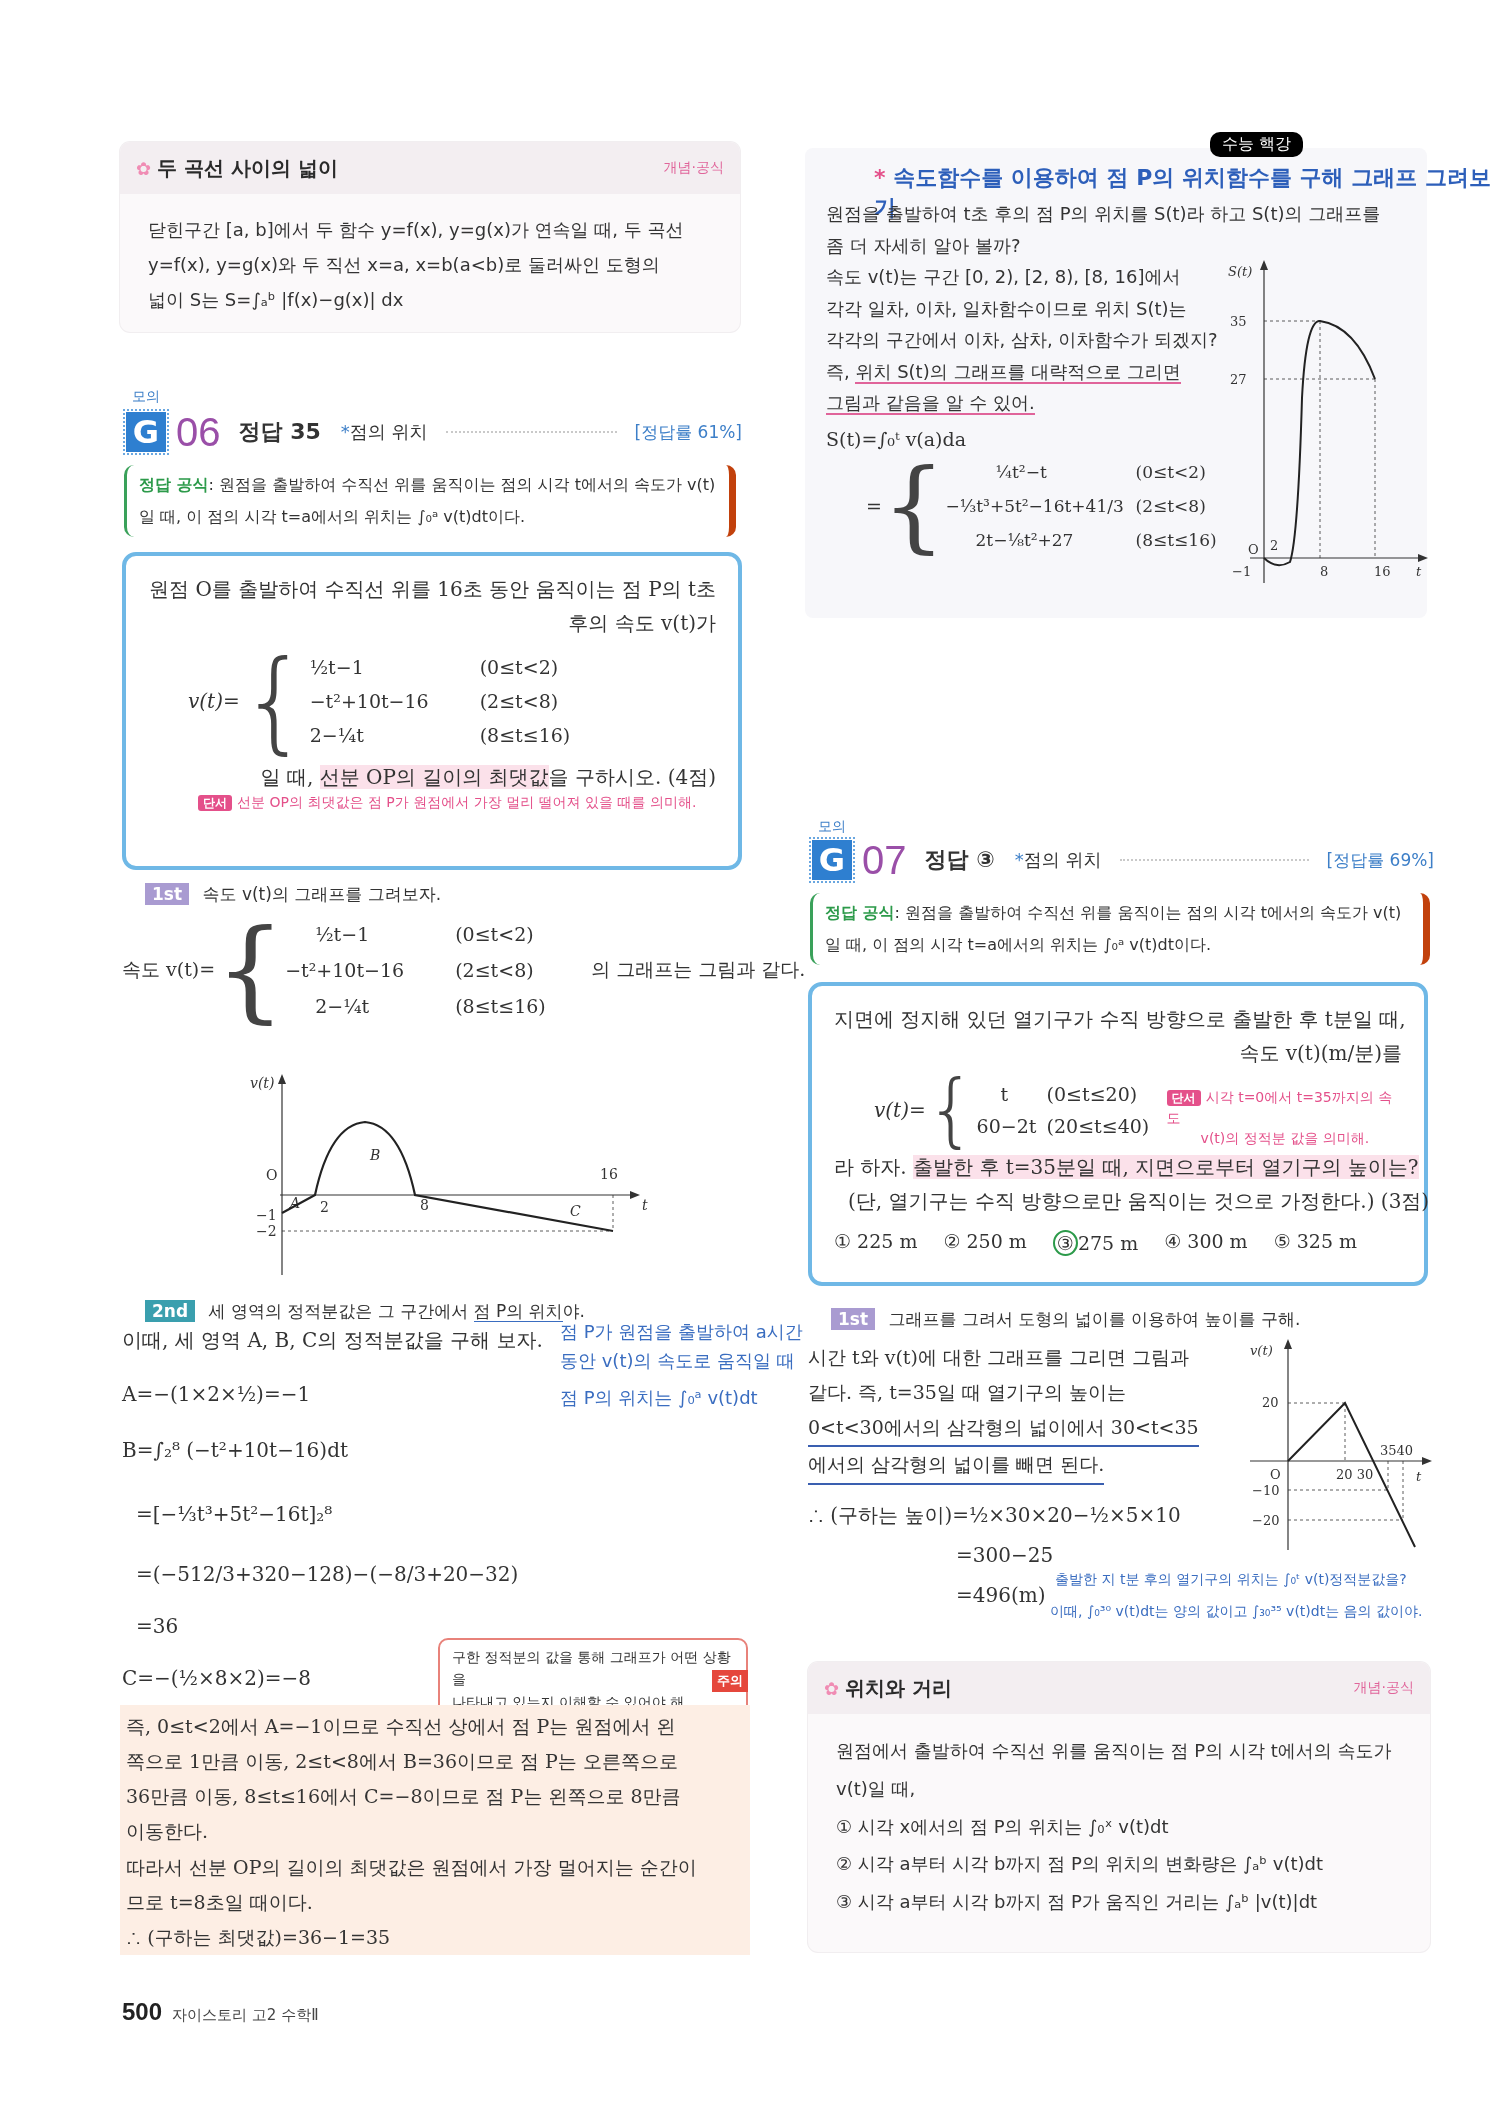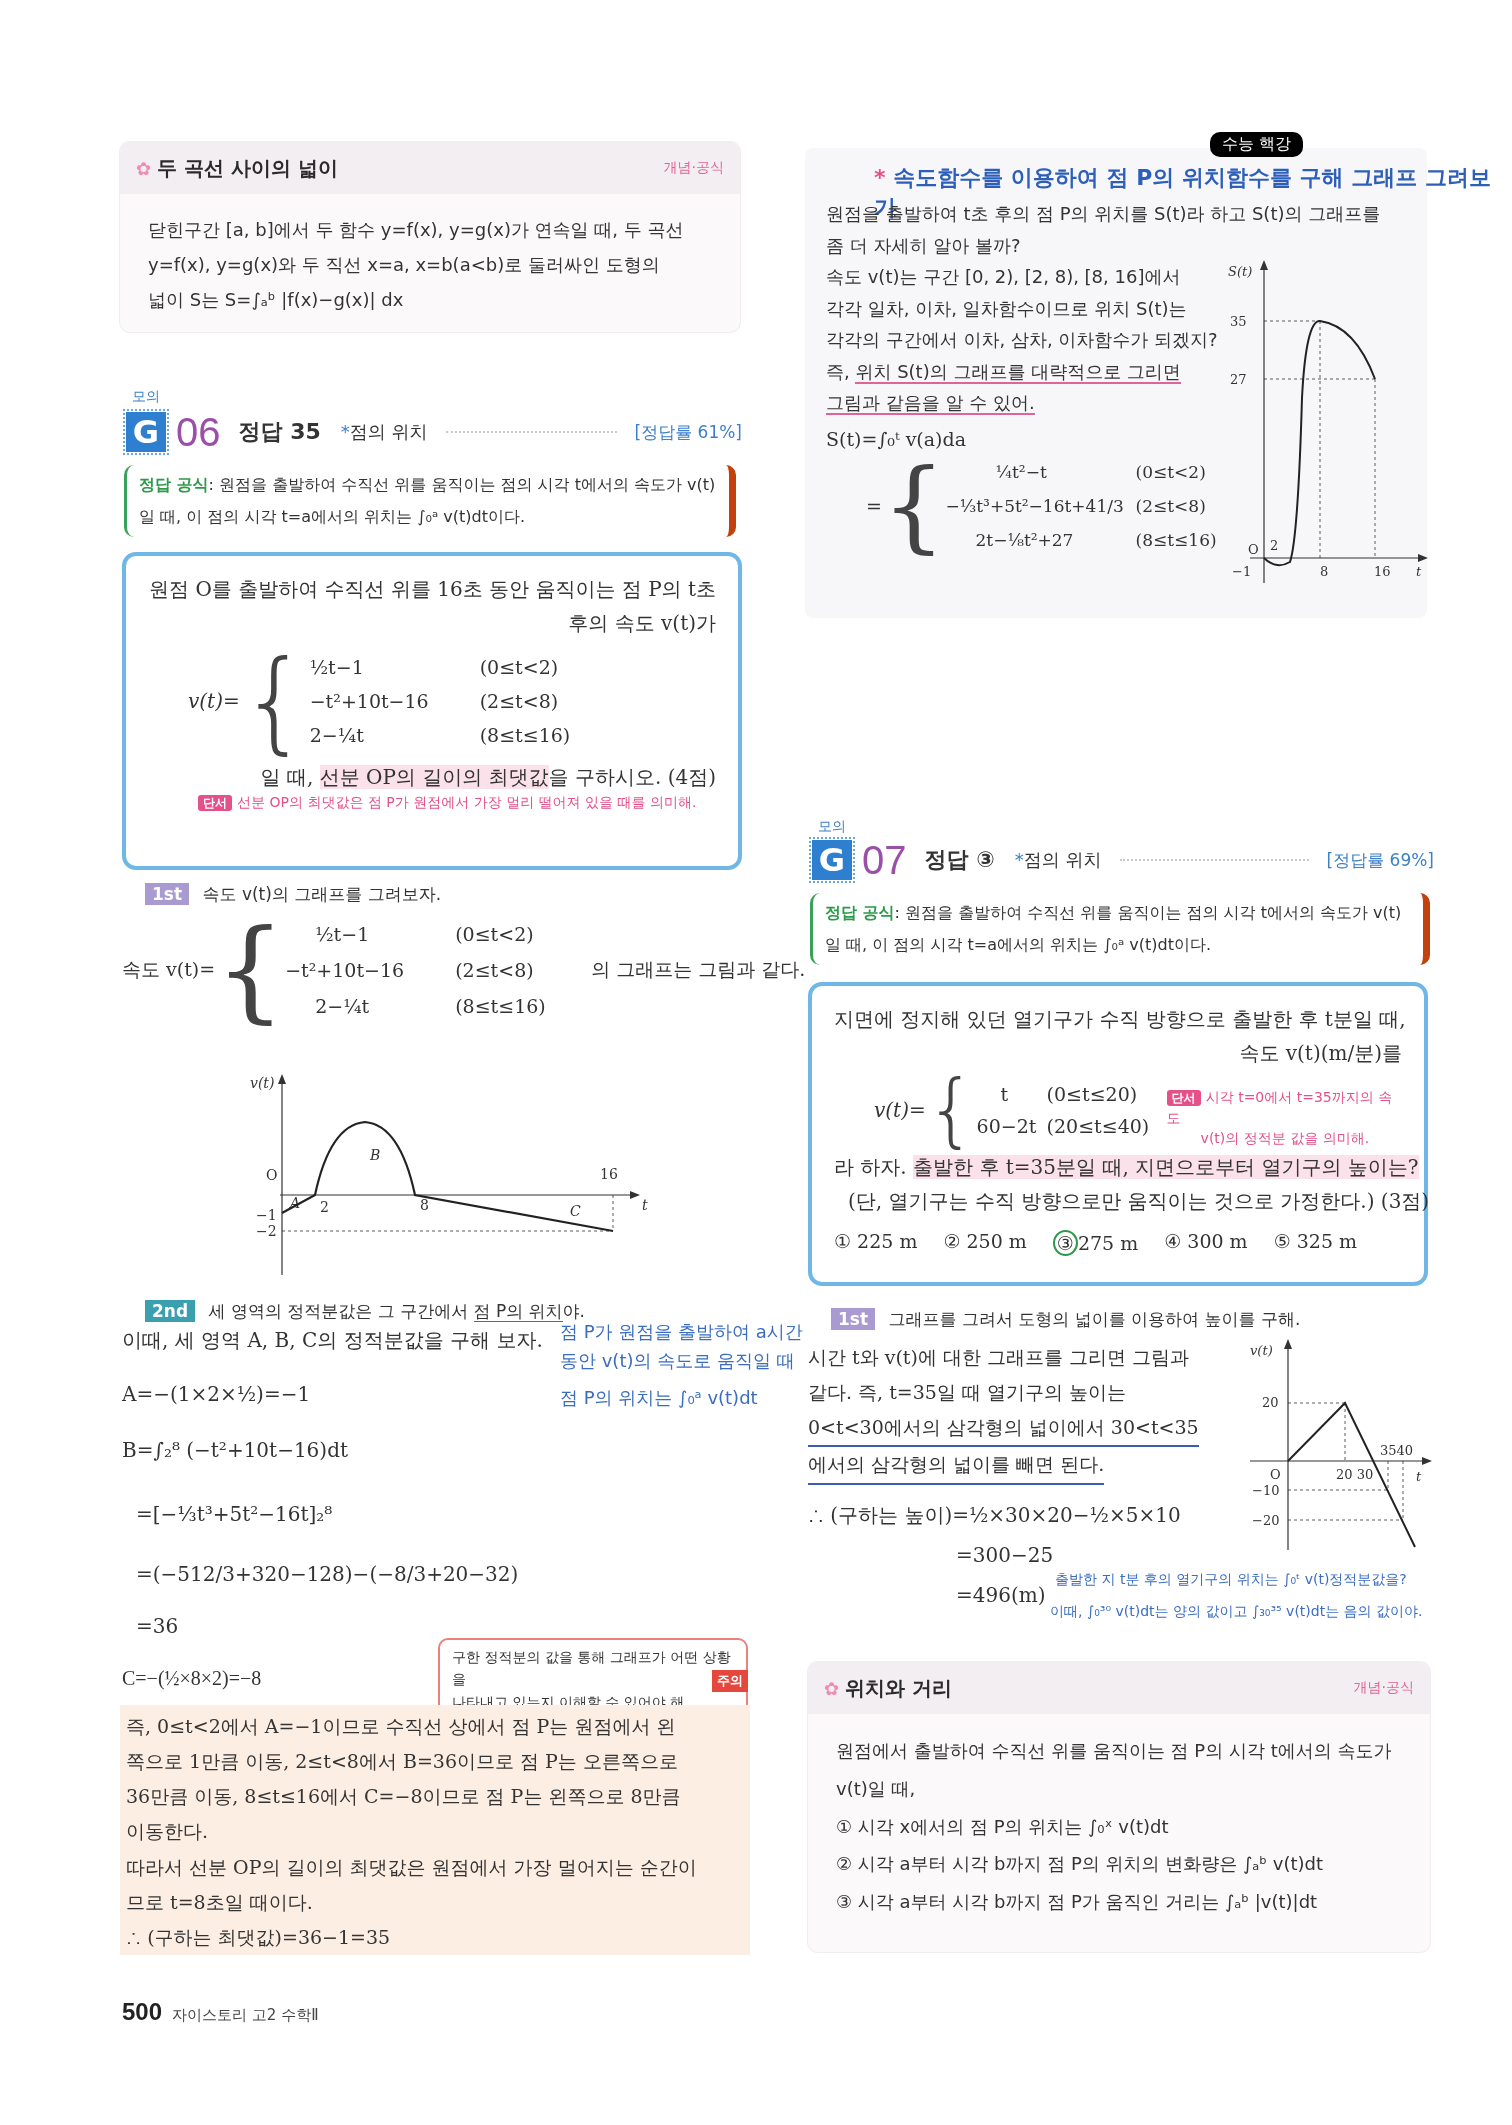--- a/index.html
+++ b/index.html
@@ -164,21 +164,21 @@
   <div>동안 v(t)의 속도로 움직일 때</div>
   <div style="margin-top:8px;">점 P의 위치는 ∫₀ᵃ v(t)dt</div>
 </div>
 <div class="abs serif" style="left:122px; top:1330px; font-size:20px; line-height:1;">
   <div style="height:36px;">이때, 세 영역 A, B, C의 정적분값을 구해 보자.</div>
   <div style="height:62px; padding-top:18px;">A=−(1×2×½)=−1</div>
   <div style="height:60px; padding-top:12px;">B=∫₂⁸ (−t²+10t−16)dt</div>
   <div style="height:62px; padding-top:16px; padding-left:14px;">=[−⅓t³+5t²−16t]₂⁸</div>
   <div style="height:56px; padding-top:14px; padding-left:14px;">=(−512/3+320−128)−(−8/3+20−32)</div>
   <div style="height:50px; padding-top:10px; padding-left:14px;">=36</div>
-  <div style="height:50px; padding-top:12px;font-family:Liberation Serif, serif;">C=−(½×8×2)=−8</div>
+  <div style="height:50px; padding-top:12px;">C=−(½×8×2)=−8</div>
 </div>
 
 <div class="abs callout" style="left:438px; top:1638px; width:310px;">
   <div>구한 정적분의 값을 통해 그래프가 어떤 상황을</div>
   <div>나타내고 있는지 이해할 수 있어야 해.</div>
 </div>
 <div class="abs caution" style="left:712px; top:1670px;">주의</div>
 
 <div class="abs orange-bg serif" style="left:120px; top:1705px; width:630px; height:250px; padding:4px 6px; font-size:19px; line-height:1.85;">
   <div>즉, 0≤t&lt;2에서 A=−1이므로 수직선 상에서 점 P는 원점에서 왼</div>

